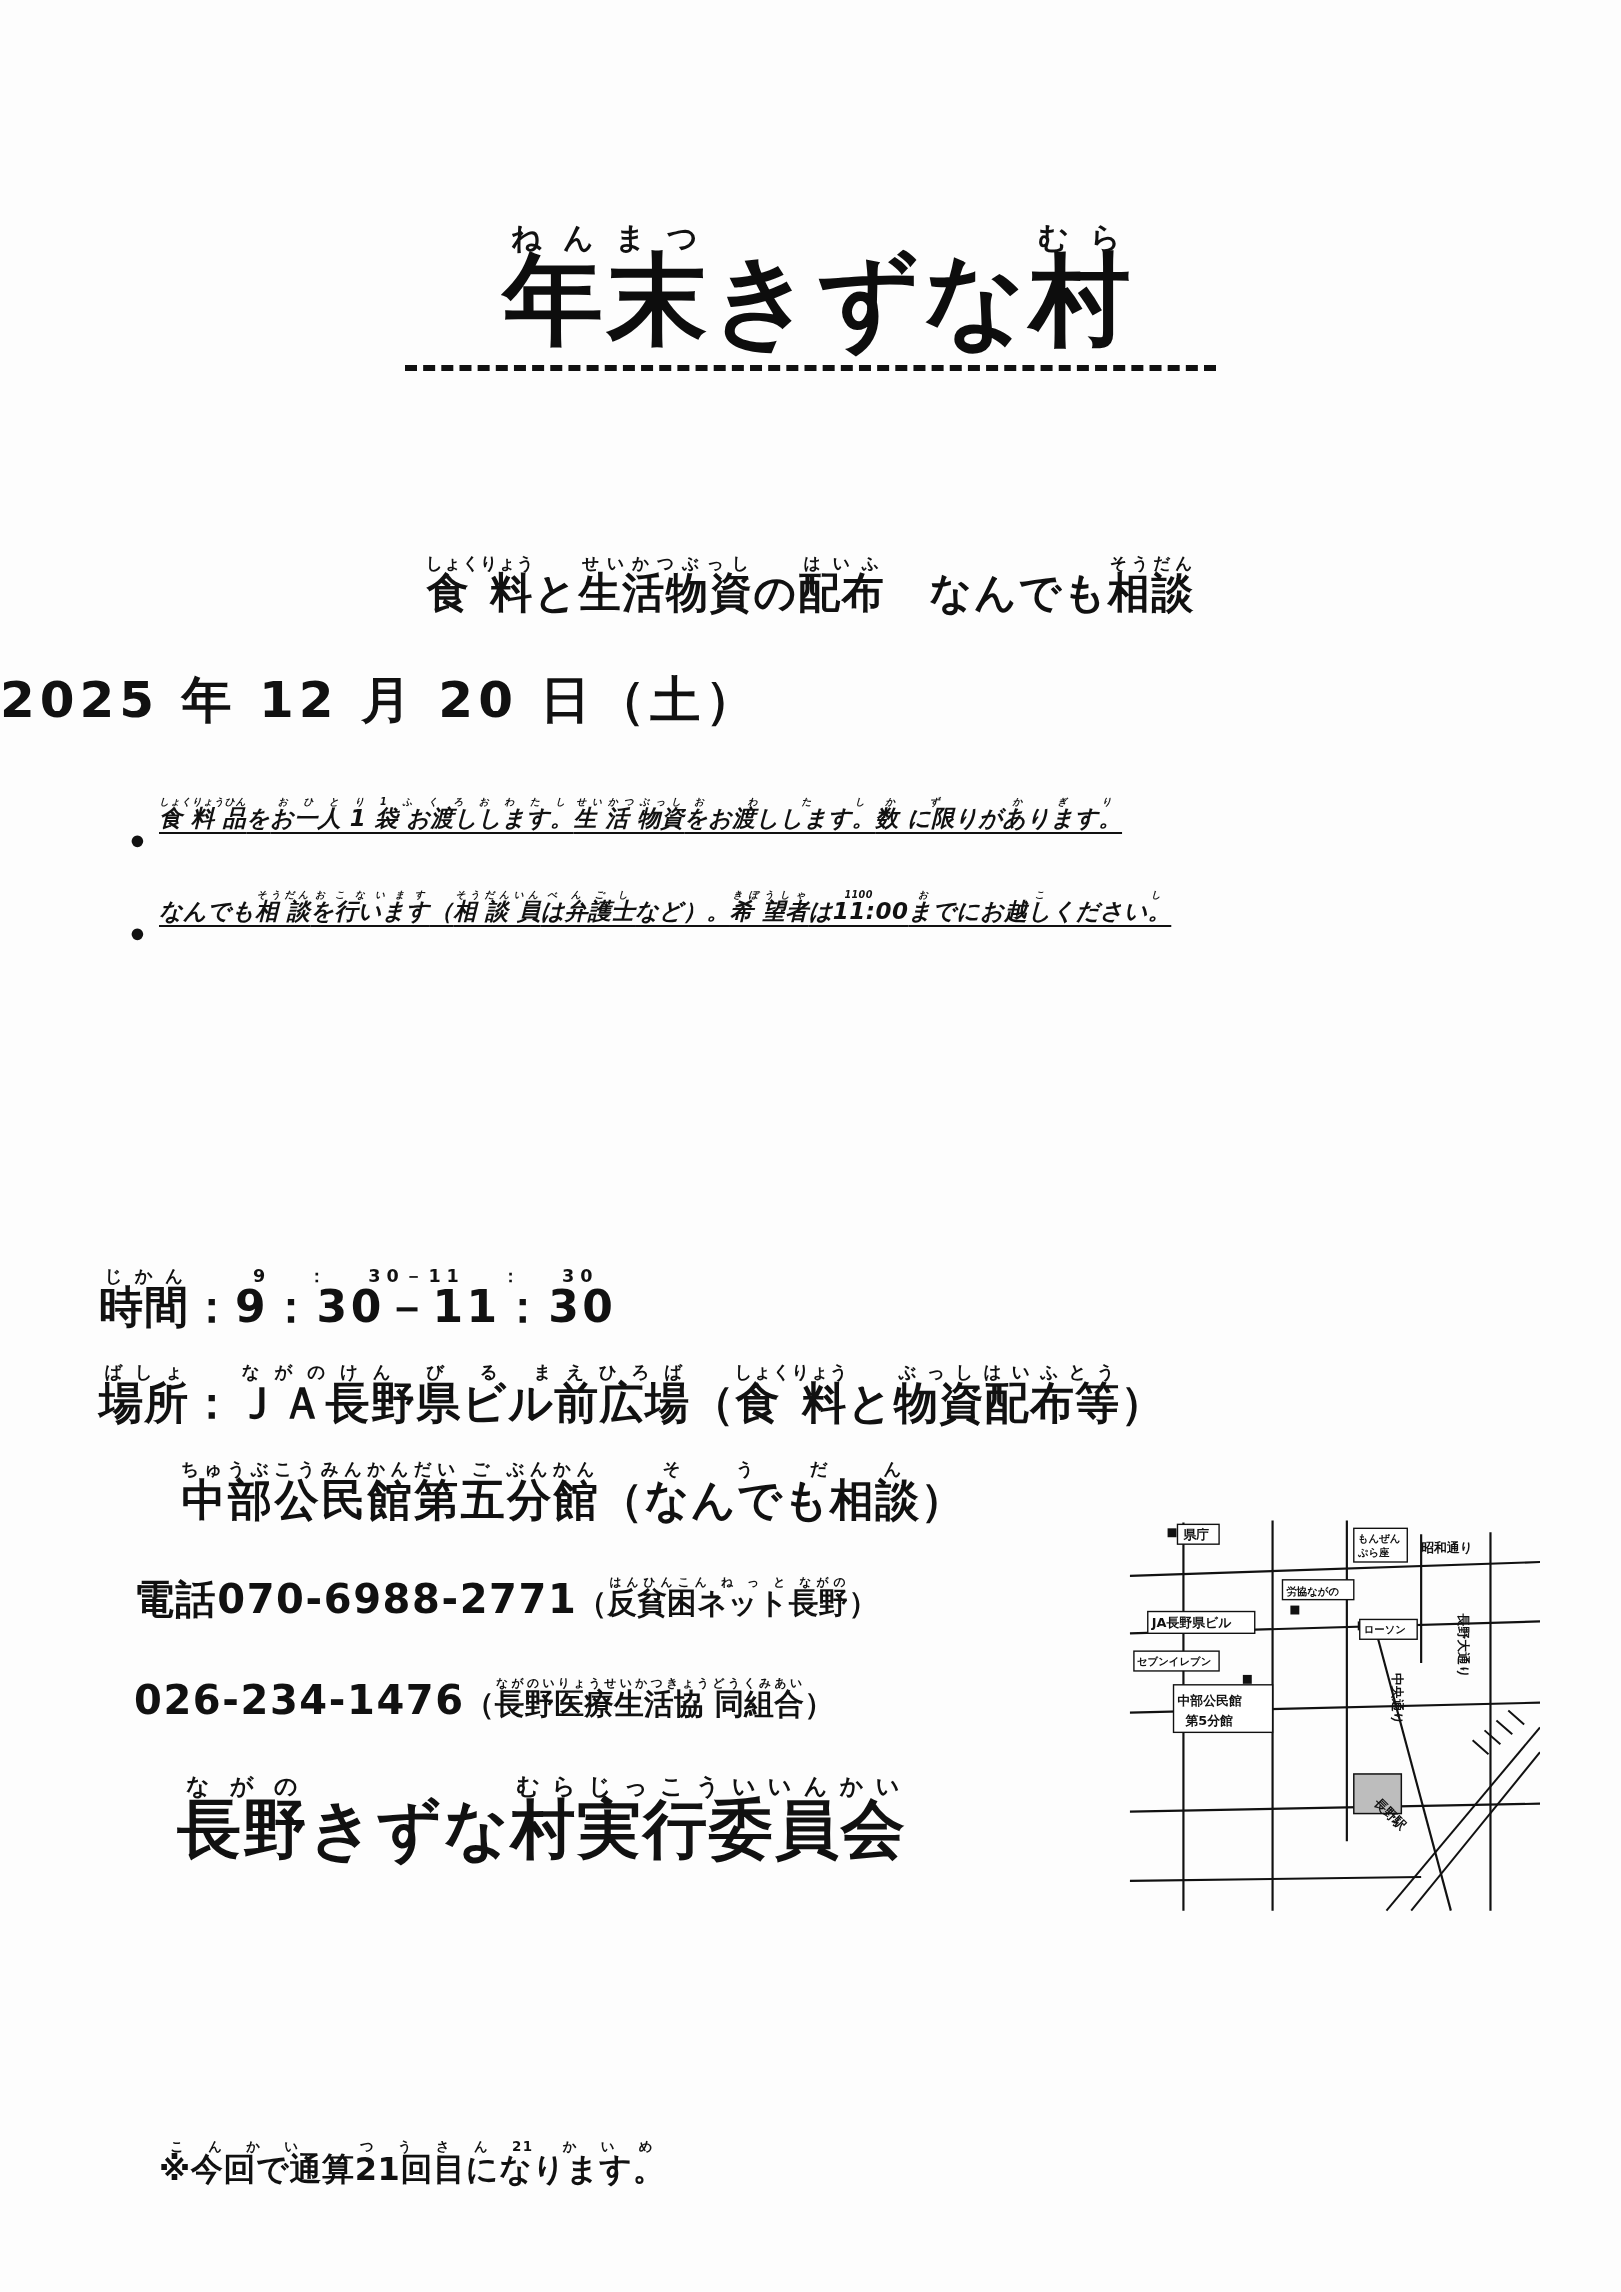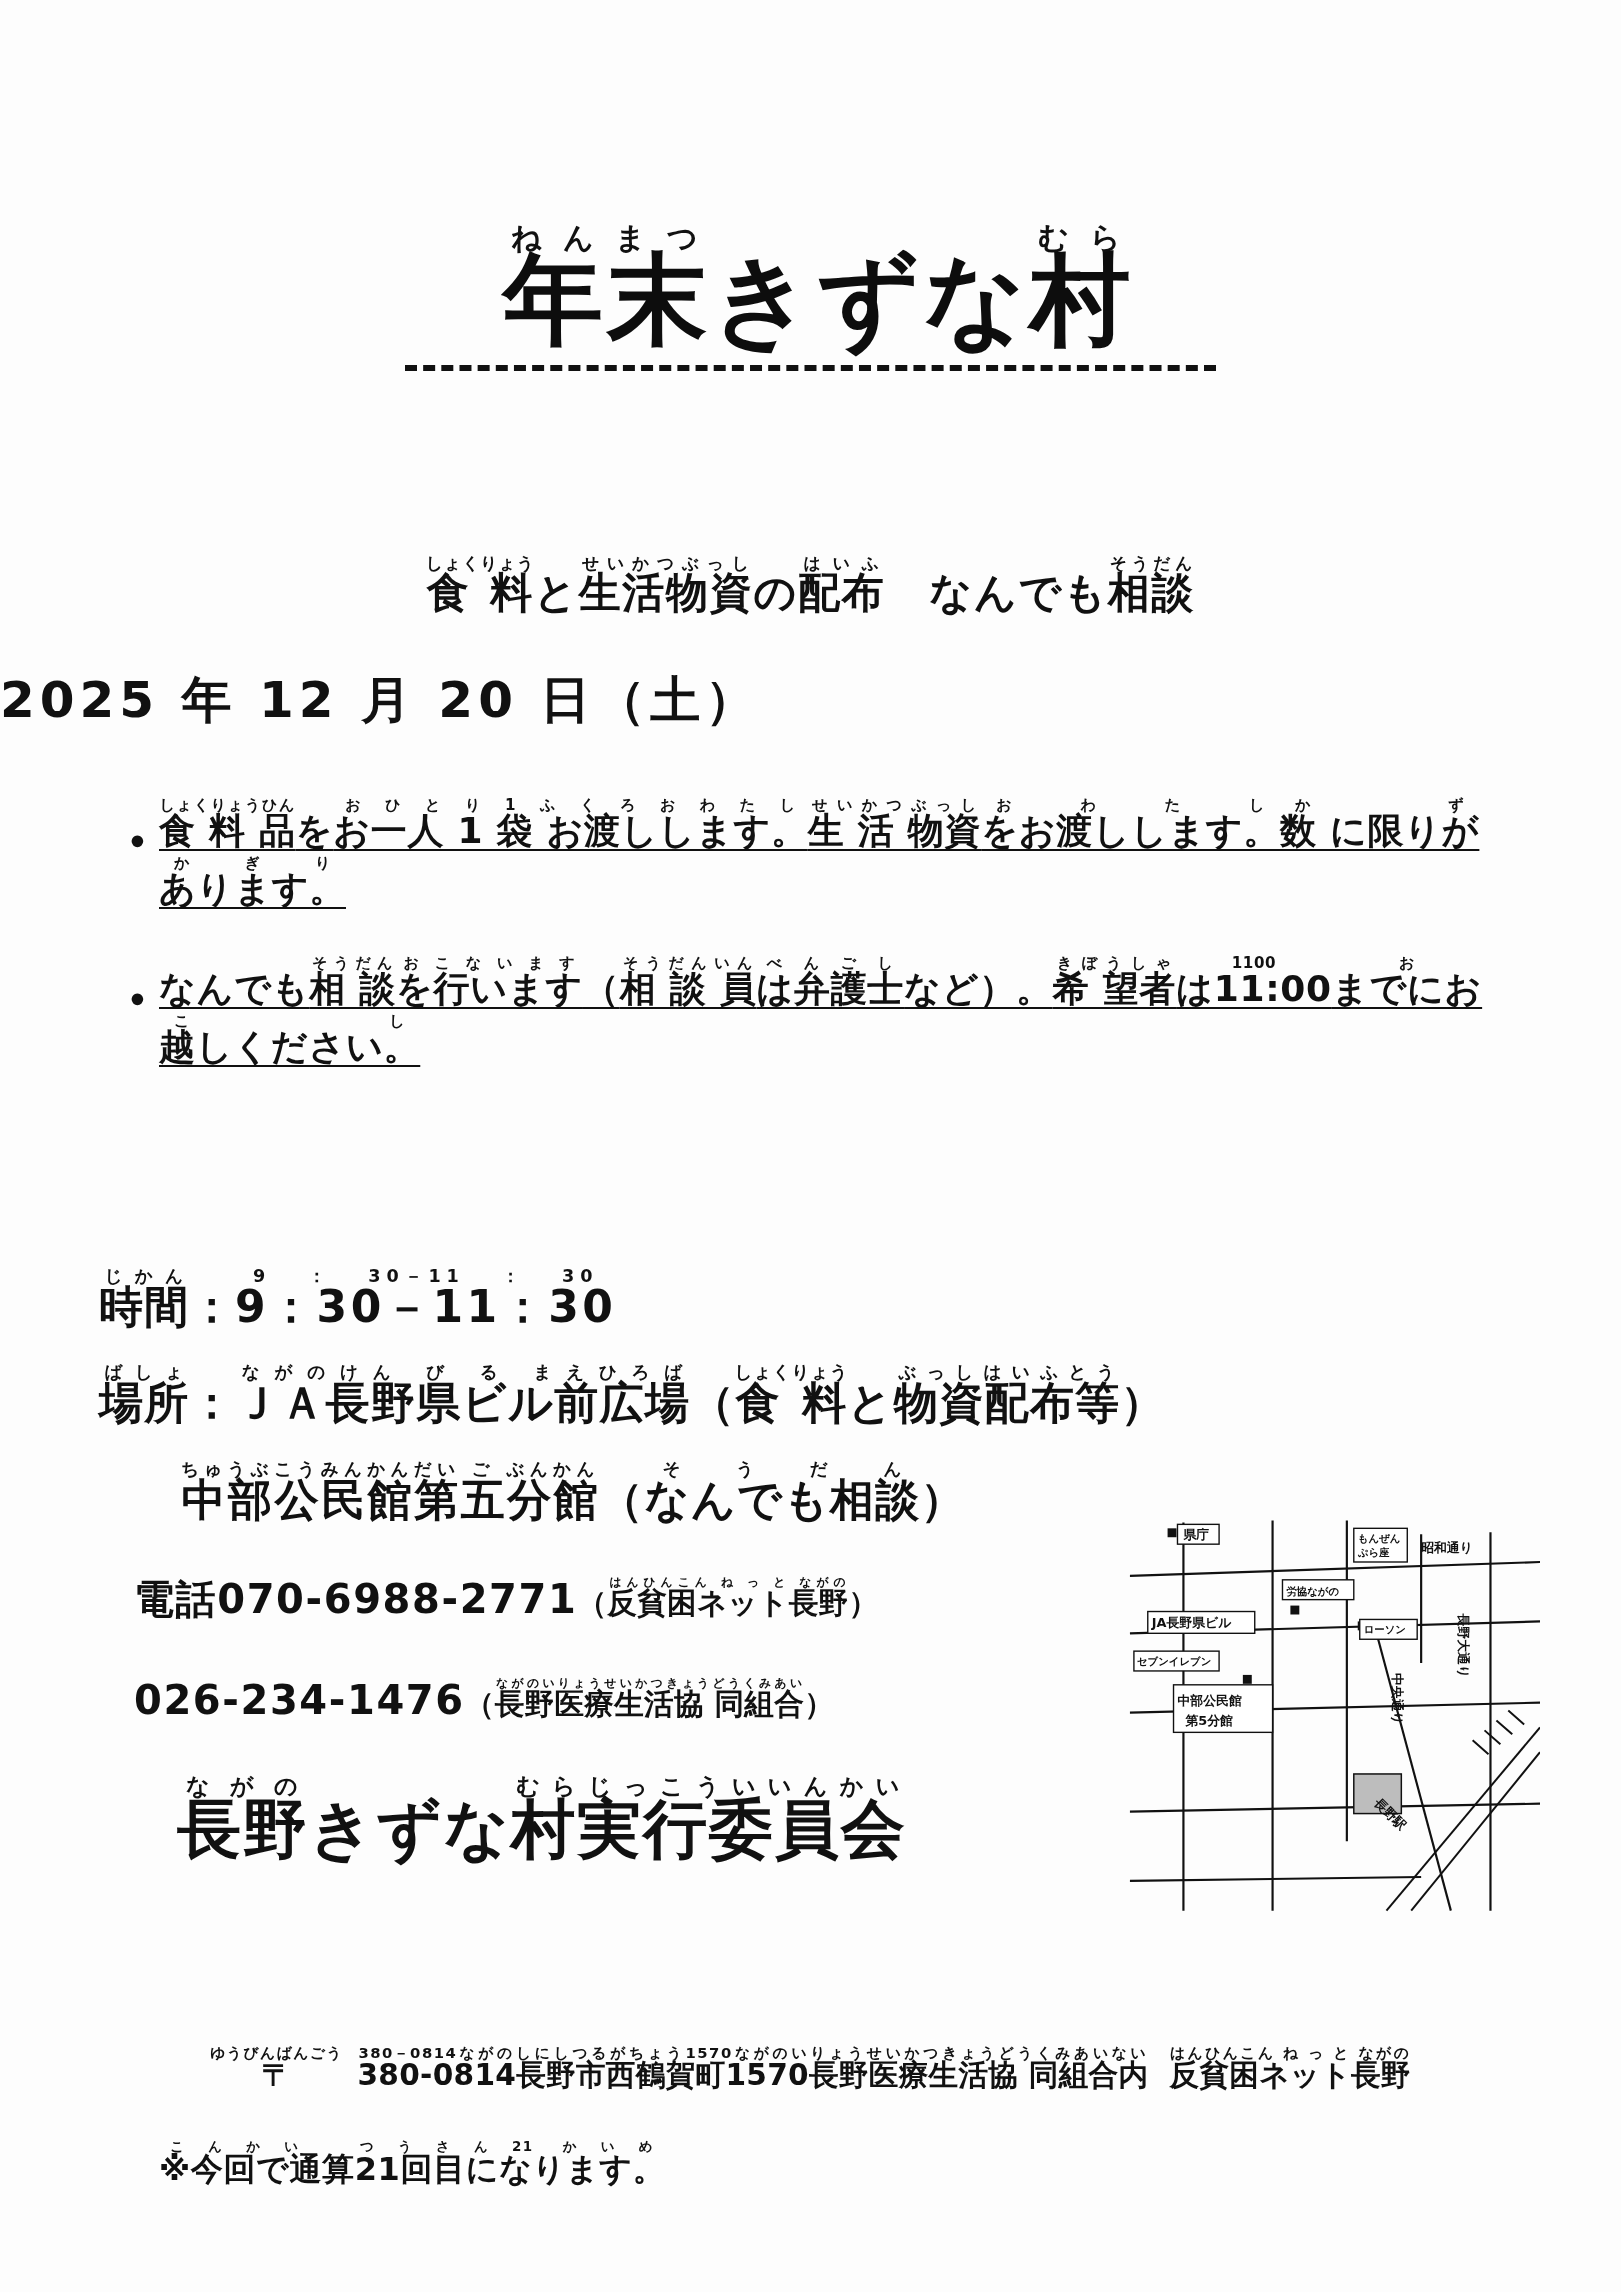--- a/index.html
+++ b/index.html
@@ -103,26 +103,27 @@
     padding-top: 30px;
     font-size: 27px;
     line-height: 1;
     text-align: center;
     color: #111;
   }
   .bullet-text {
     flex: 1 1 auto;
     font-family: "DejaVu Sans", sans-serif;
     font-weight: 700;
-    font-size: 36px;
+    font-size: 23px;
     line-height: 1.62;
     letter-spacing: 0.02em;
     text-decoration: underline;
     text-underline-offset: 6.3px;
     text-decoration-thickness: 1.8px;
+    font-style: italic;
   }
   .bullet-text rt {
     font-size: 0.42em;
     letter-spacing: 0.04em;
     text-decoration: none;
   }
 
   
   .info {
     position: absolute;
@@ -281,23 +282,20 @@
 
     <div class="tel-line">
       <span>026-234-1476</span><span class="note"><span>（</span><ruby><span>長野医療生活協 同組合</span><rt>ながのいりょうせいかつきょうどうくみあい</rt></ruby><span>）</span></span>
     </div>
 
     <div class="org-name">
       <ruby><span>長野</span><rt>ながの</rt></ruby><span>きずな</span><ruby><span>村実行委員会</span><rt>むらじっこういいんかい</rt></ruby>
     </div>
   </div>
 
-  <div class="footer-address">
-    <ruby><span>〒</span><rt>ゆうびんばんごう</rt></ruby>&nbsp;&nbsp;<ruby><span>380-0814長野市西鶴賀町1570長野医療生活協 同組合内</span><rt>380－0814ながのしにしつるがちょう1570ながのいりょうせいかつきょうどうくみあいない</rt></ruby>&nbsp;&nbsp;<ruby><span>反貧困ネット長野</span><rt>はんひんこん ね っ と ながの</rt></ruby>
-  </div>
 
   <div class="footer-note">
     <ruby><span>※今回で通算21回目になります。</span><rt>こんかい　つうさん21 かいめ</rt></ruby>
   </div>
 
   <div class="map-wrap">
     <svg width="416" height="407" viewBox="0 0 420 410" xmlns="http://www.w3.org/2000/svg">
       <g stroke="#111" stroke-width="2.2" fill="none">
 
         <path d="M60 8 L60 400"></path>

